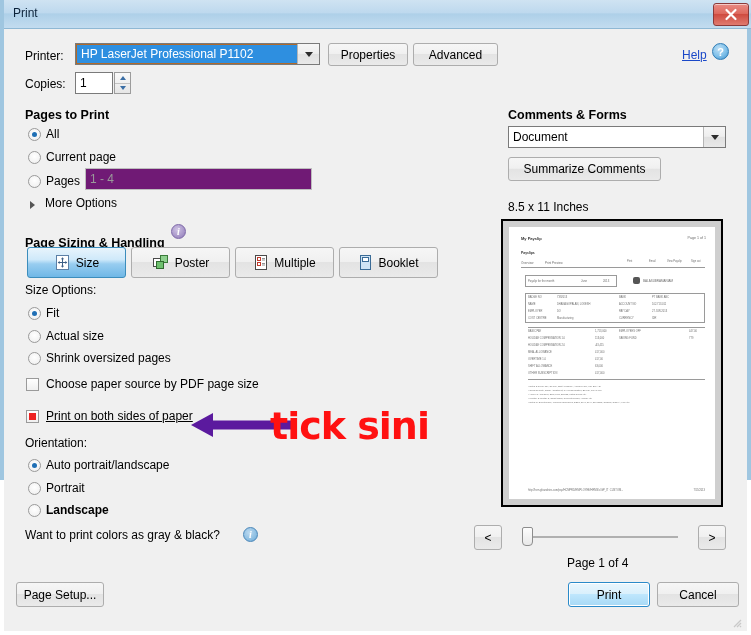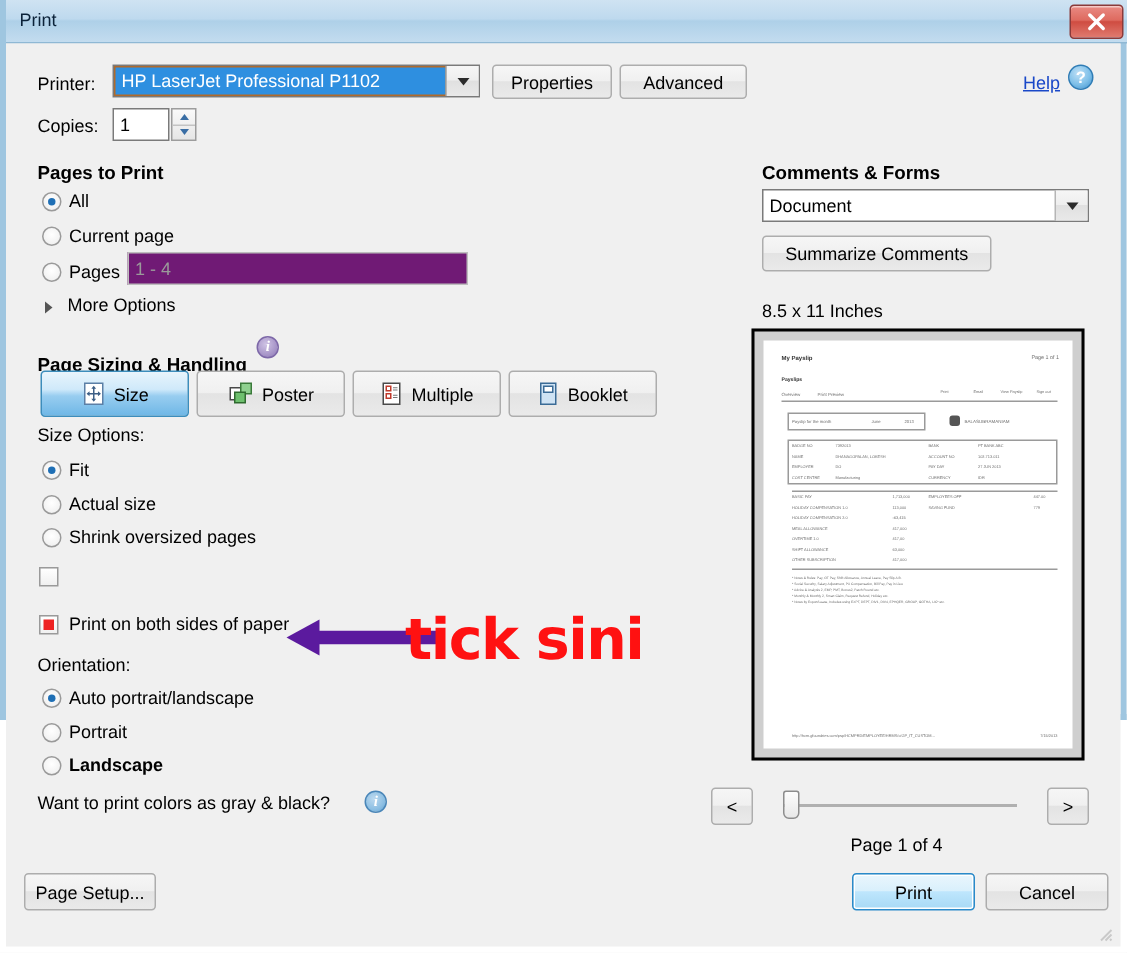--- a/index.html
+++ b/index.html
@@ -347,23 +347,24 @@
     <div class="radio on" style="left:24px; top:278px;"></div>
     <span class="radiolabel" style="left:42px; top:277px;">Fit</span>
 
     <div class="radio" style="left:24px; top:301px;"></div>
     <span class="radiolabel" style="left:42px; top:300px;">Actual size</span>
 
     <div class="radio" style="left:24px; top:323px;"></div>
     <span class="radiolabel" style="left:42px; top:322px;">Shrink oversized pages</span>
 
     <div class="check" style="left:22px; top:349px;"></div>
+    <span class="radiolabel" style="left:42px; top:348px;">Choose paper source by PDF page size</span>
 
     <div class="check" style="left:22px; top:381px;"></div>
-    <span class="radiolabel" style="left:42px; top:380px;">Print on both sides of paper</span>
+    <span class="radiolabel" style="left:42px; top:380px;text-decoration:underline;">Print on both sides of paper</span>
 
     <div style="position:absolute; left:25px; top:384px; width:7px; height:7px; background:#ee2222;"></div>
 
     <span class="lbl" style="left:21px; top:407px;">Orientation:</span>
 
     <div class="radio on" style="left:24px; top:430px;"></div>
     <span class="radiolabel" style="left:42px; top:429px;">Auto portrait/landscape</span>
 
     <div class="radio" style="left:24px; top:453px;"></div>
     <span class="radiolabel" style="left:42px; top:452px;">Portrait</span>

